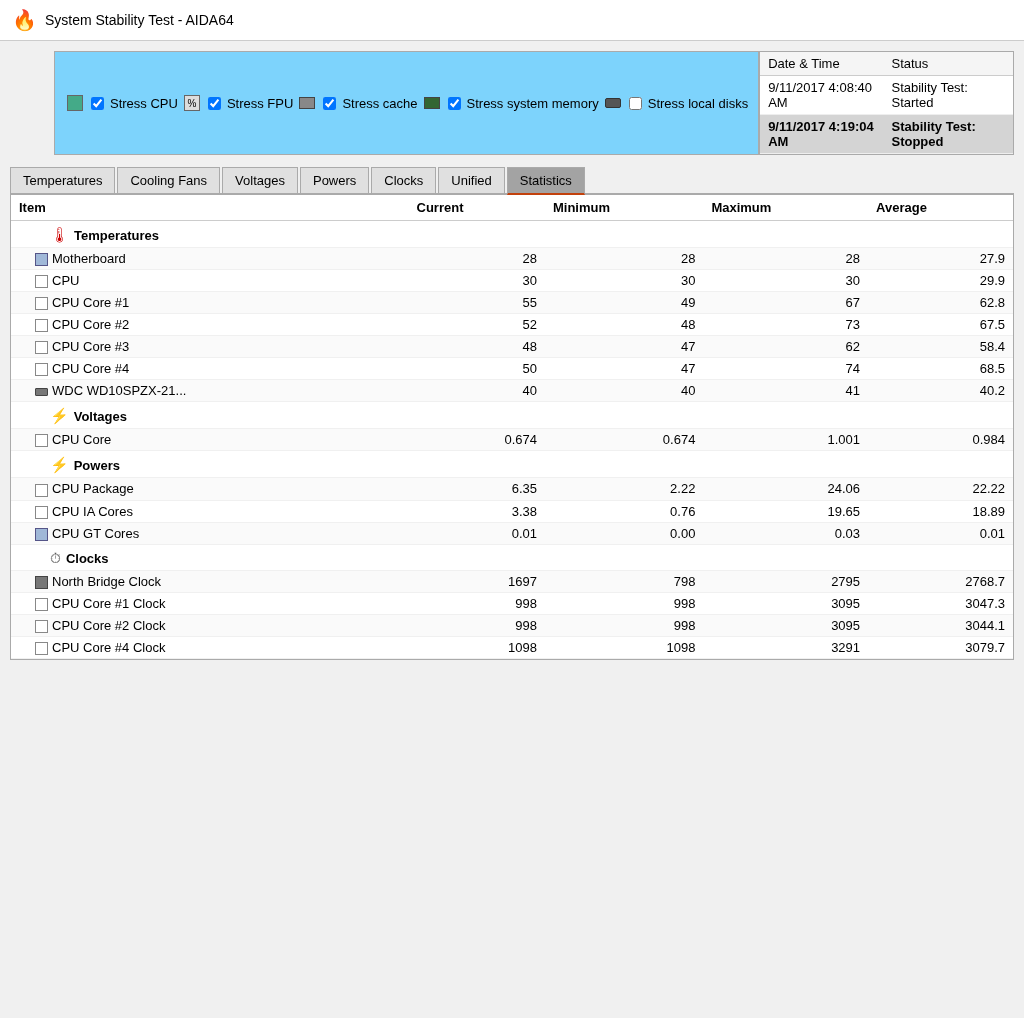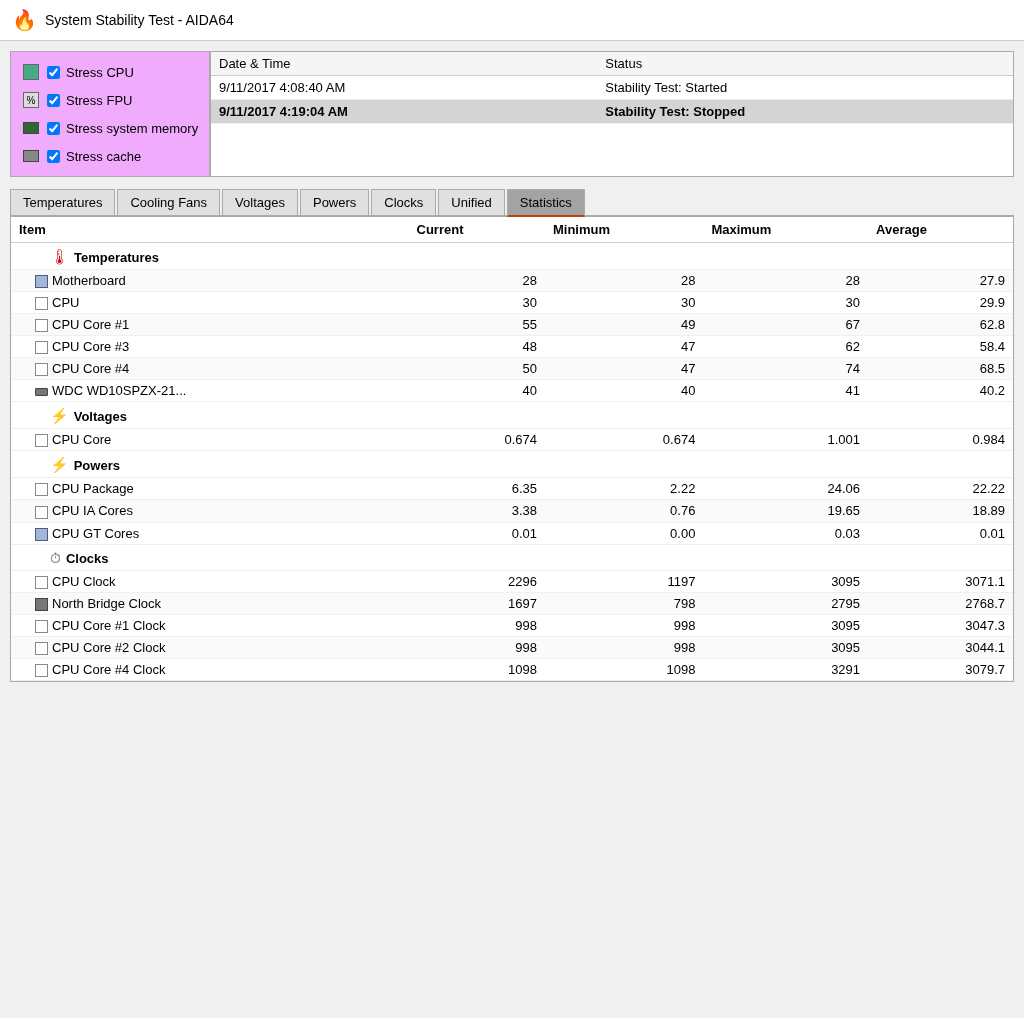--- a/index.html
+++ b/index.html
@@ -26,27 +26,28 @@
     .main-content {
       padding: 10px;
       background: #f0f0f0;
     }
     .top-section {
       display: flex;
       gap: 0;
       margin-bottom: 8px;
     }
     .stress-options {
-      background: #f0abfc;
+      background: #7dd3fc;
       border: 1px solid #aaa;
       padding: 8px 10px;
       min-width: 200px;
       display: flex;
-      flex-direction: column;
+      flex-direction: row;
       gap: 4px;
+      margin-left: 44px;
     }
     .stress-option {
       display: flex;
       align-items: center;
       gap: 6px;
       padding: 2px 0;
     }
     .stress-option .icon-box {
       width: 20px;
       height: 20px;
@@ -166,31 +167,38 @@
   </div>
         <div class="stress-option">
     <span class="icon-box">
             <span style="display:inline-block;width:16px;height:16px;background:#ddd;border:1px solid #666;font-size:10px;text-align:center;line-height:16px;">%</span>
           </span>
     <input type="checkbox" checked="" style="">
     <span>Stress FPU</span>
   </div>
         <div class="stress-option">
     <span class="icon-box">
+            <span style="display:inline-block;width:16px;height:12px;background:#888;border:1px solid #444;"></span>
+          </span>
+    <input type="checkbox" checked="" style="">
+    <span>Stress cache</span>
+  </div>
+        <div class="stress-option">
+    <span class="icon-box">
             <span style="display:inline-block;width:16px;height:12px;background:#336633;border:1px solid #444;"></span>
           </span>
     <input type="checkbox" checked="" style="">
     <span>Stress system memory</span>
   </div>
         <div class="stress-option">
     <span class="icon-box">
-            <span style="display:inline-block;width:16px;height:12px;background:#888;border:1px solid #444;"></span>
-          </span>
-    <input type="checkbox" checked="" style="">
-    <span>Stress cache</span>
+            <span style="display:inline-block;width:16px;height:10px;background:#555;border:1px solid #333;border-radius:2px;"></span>
+          </span>
+    <input type="checkbox" style="">
+    <span>Stress local disks</span>
   </div>
       </div>
     <div class="log-table">
       <table>
         <thead>
           <tr>
             <th>Date &amp; Time</th>
             <th>Status</th>
           </tr>
         </thead>
@@ -249,20 +257,27 @@
       <td>29.9</td>
     </tr>
           <tr class="item-row">
       <td><span style="display:inline-block;width:13px;height:13px;border:1px solid #888;background:#fff;margin-right:4px;vertical-align:middle;"></span>CPU Core #1</td>
       <td>55</td>
       <td>49</td>
       <td>67</td>
       <td>62.8</td>
     </tr>
           <tr class="item-row">
+      <td><span style="display:inline-block;width:13px;height:13px;border:1px solid #888;background:#fff;margin-right:4px;vertical-align:middle;"></span>CPU Core #2</td>
+      <td>52</td>
+      <td>48</td>
+      <td>73</td>
+      <td>67.5</td>
+    </tr>
+          <tr class="item-row">
       <td><span style="display:inline-block;width:13px;height:13px;border:1px solid #888;background:#fff;margin-right:4px;vertical-align:middle;"></span>CPU Core #3</td>
       <td>48</td>
       <td>47</td>
       <td>62</td>
       <td>58.4</td>
     </tr>
           <tr class="item-row">
       <td><span style="display:inline-block;width:13px;height:13px;border:1px solid #888;background:#fff;margin-right:4px;vertical-align:middle;"></span>CPU Core #4</td>
       <td>50</td>
       <td>47</td>
@@ -307,27 +322,20 @@
       <td><span style="display:inline-block;width:13px;height:13px;border:1px solid #558;background:#a0b8d8;margin-right:4px;vertical-align:middle;"></span>CPU GT Cores</td>
       <td>0.01</td>
       <td>0.00</td>
       <td>0.03</td>
       <td>0.01</td>
     </tr>
           <tr class="category-row">
             <td colspan="5"><span style="color:#555;margin-right:5px;font-size:14px;">⏱</span><strong>Clocks</strong></td>
           </tr>
           <tr class="item-row">
-      <td><span style="display:inline-block;width:13px;height:13px;border:1px solid #888;background:#fff;margin-right:4px;vertical-align:middle;"></span>CPU Clock</td>
-      <td>2296</td>
-      <td>1197</td>
-      <td>3095</td>
-      <td>3071.1</td>
-    </tr>
-          <tr class="item-row">
       <td><span style="display:inline-block;width:13px;height:13px;background:#777;border:1px solid #444;margin-right:4px;vertical-align:middle;"></span>North Bridge Clock</td>
       <td>1697</td>
       <td>798</td>
       <td>2795</td>
       <td>2768.7</td>
     </tr>
           <tr class="item-row">
       <td><span style="display:inline-block;width:13px;height:13px;border:1px solid #888;background:#fff;margin-right:4px;vertical-align:middle;"></span>CPU Core #1 Clock</td>
       <td>998</td>
       <td>998</td>

